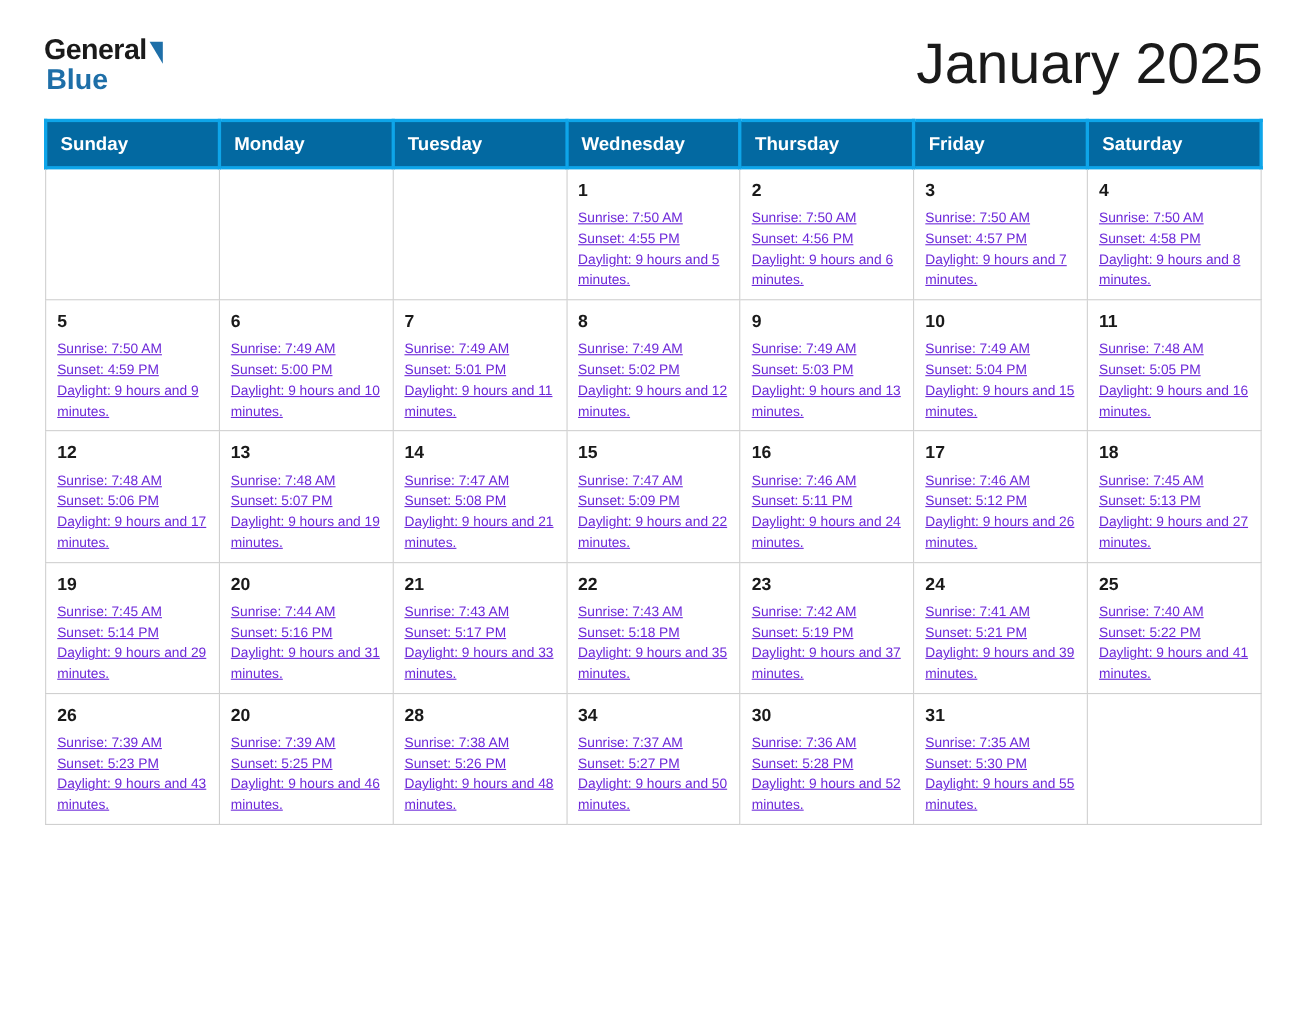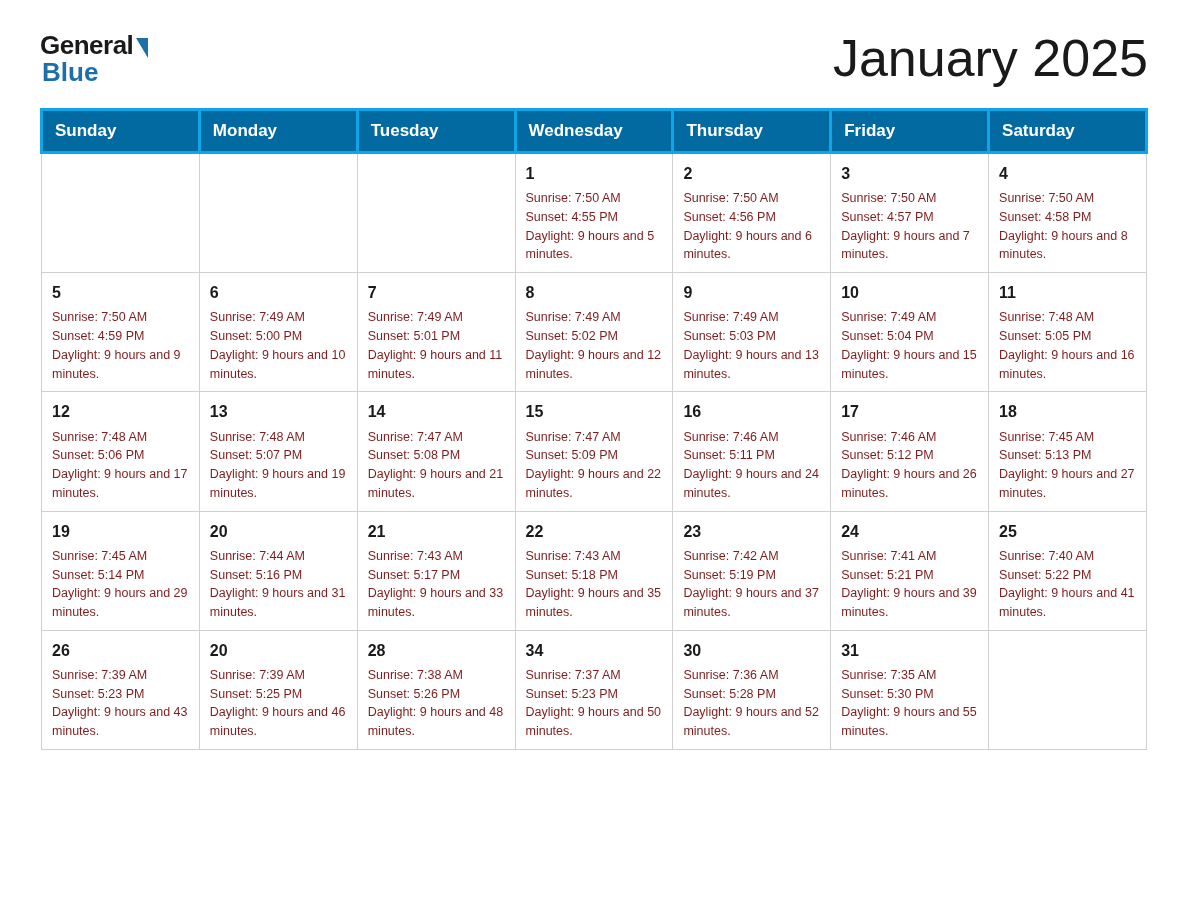--- a/index.html
+++ b/index.html
@@ -87,22 +87,23 @@
     }
     .day-number {
       font-size: 16px;
       font-weight: bold;
       color: #1a1a1a;
       display: block;
       margin-bottom: 4px;
     }
     .day-info {
       font-size: 12.5px;
-      color: #7f1d1d;
+      color: #6d28d9;
       line-height: 1.5;
+      text-decoration: underline;
     }
     .empty-cell {
       background: #ffffff;
     }
     tr td {
       border-bottom: 2px solid #1e6fa8;
     }
     tr:last-child td {
       border-bottom: 1px solid #d0d0d0;
     }
@@ -312,21 +313,21 @@
         </td>
         <td>
           <span class="day-number">28</span>
           <div class="day-info" style="white-space: pre-line;">Sunrise: 7:38 AM
 Sunset: 5:26 PM
 Daylight: 9 hours and 48 minutes.</div>
         </td>
         <td>
           <span class="day-number">34</span>
           <div class="day-info" style="white-space: pre-line;">Sunrise: 7:37 AM
-Sunset: 5:23 PM
+Sunset: 5:27 PM
 Daylight: 9 hours and 50 minutes.</div>
         </td>
         <td>
           <span class="day-number">30</span>
           <div class="day-info" style="white-space: pre-line;">Sunrise: 7:36 AM
 Sunset: 5:28 PM
 Daylight: 9 hours and 52 minutes.</div>
         </td>
         <td>
           <span class="day-number">31</span>

